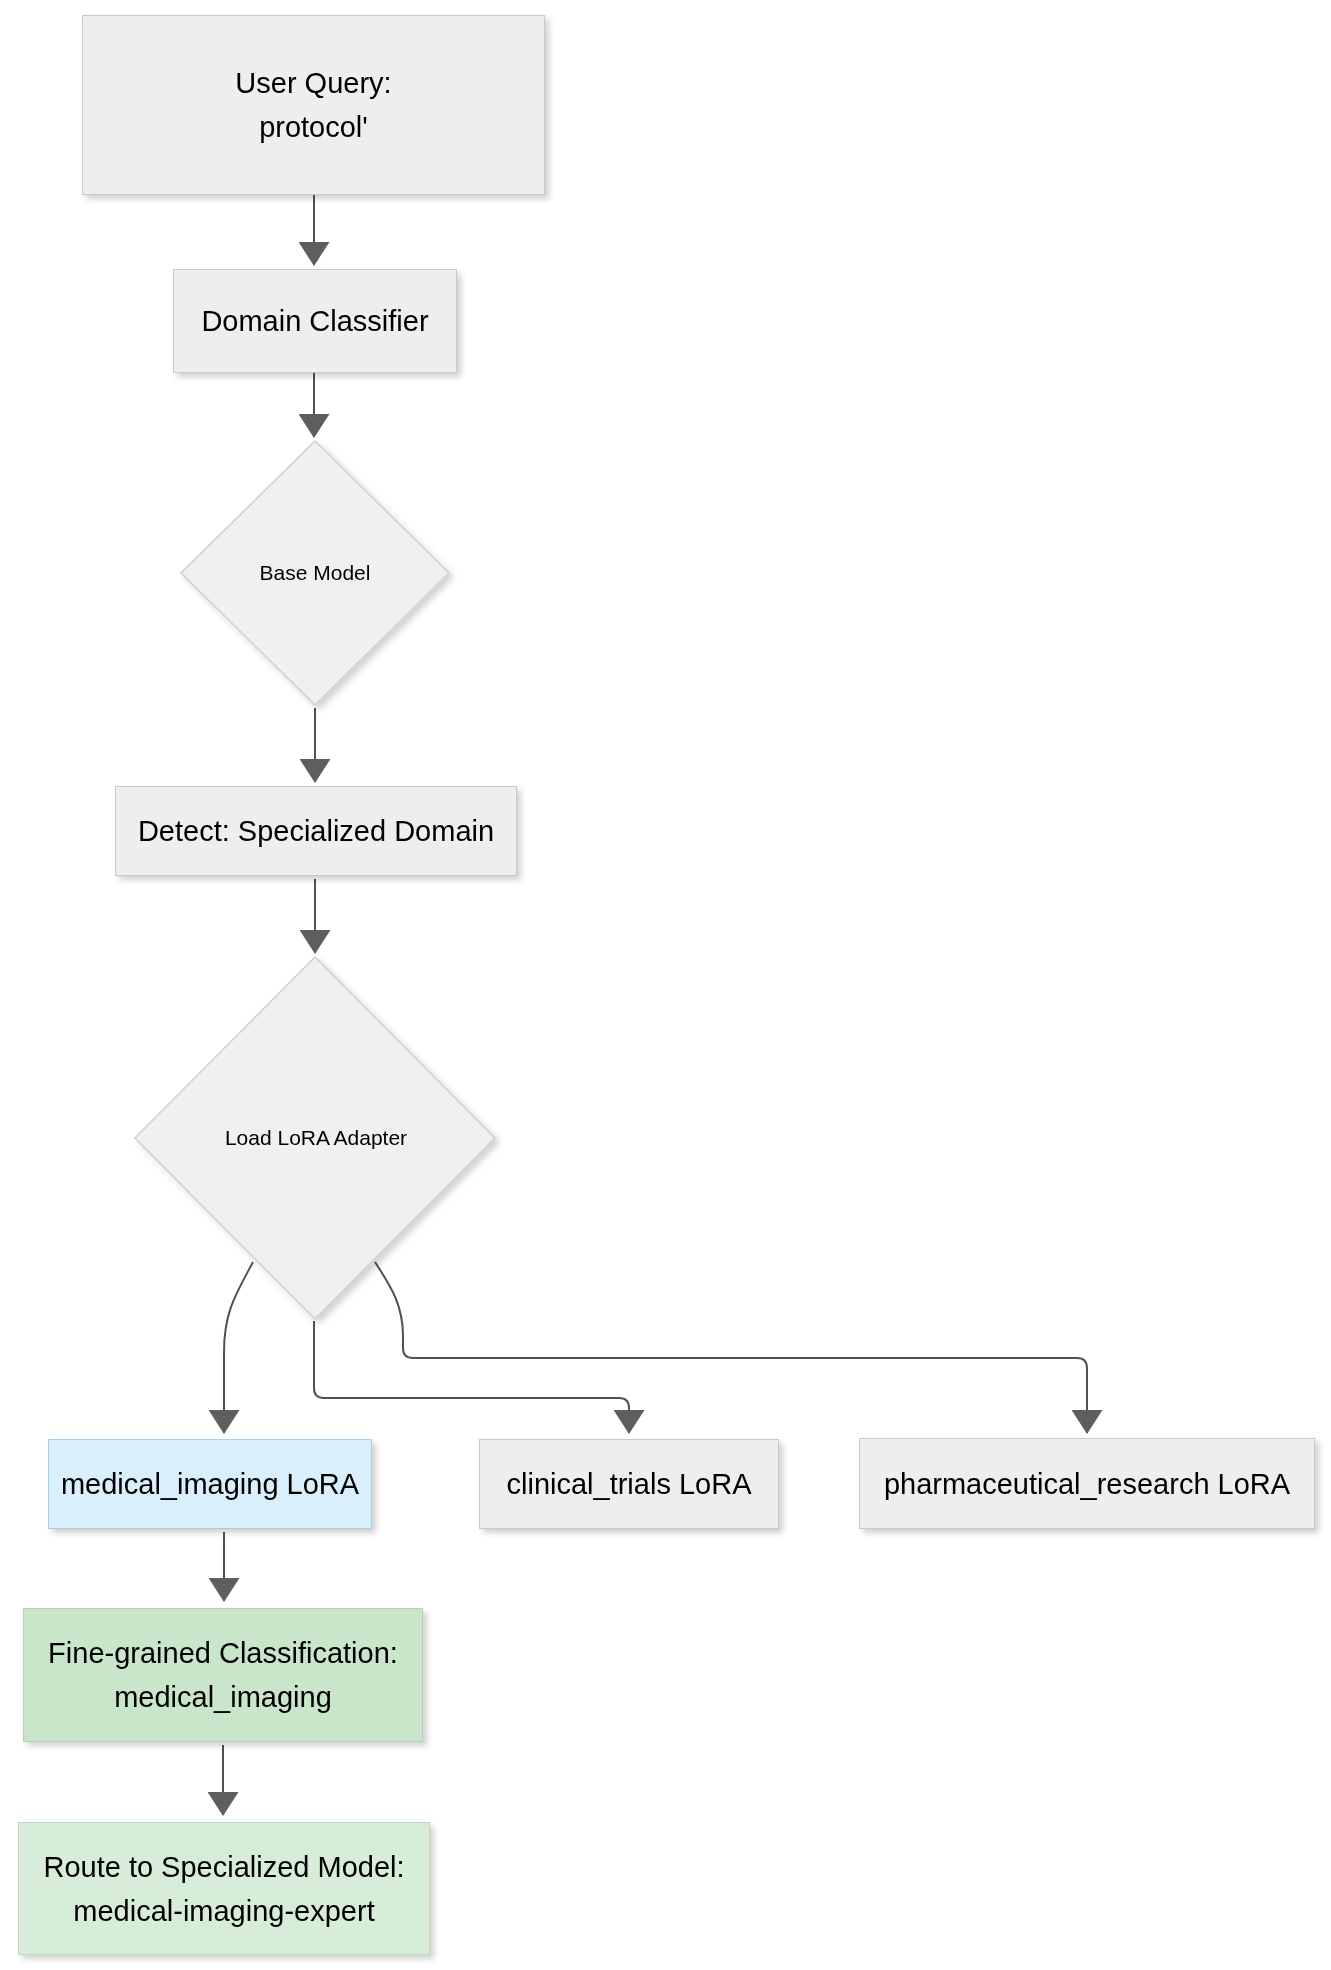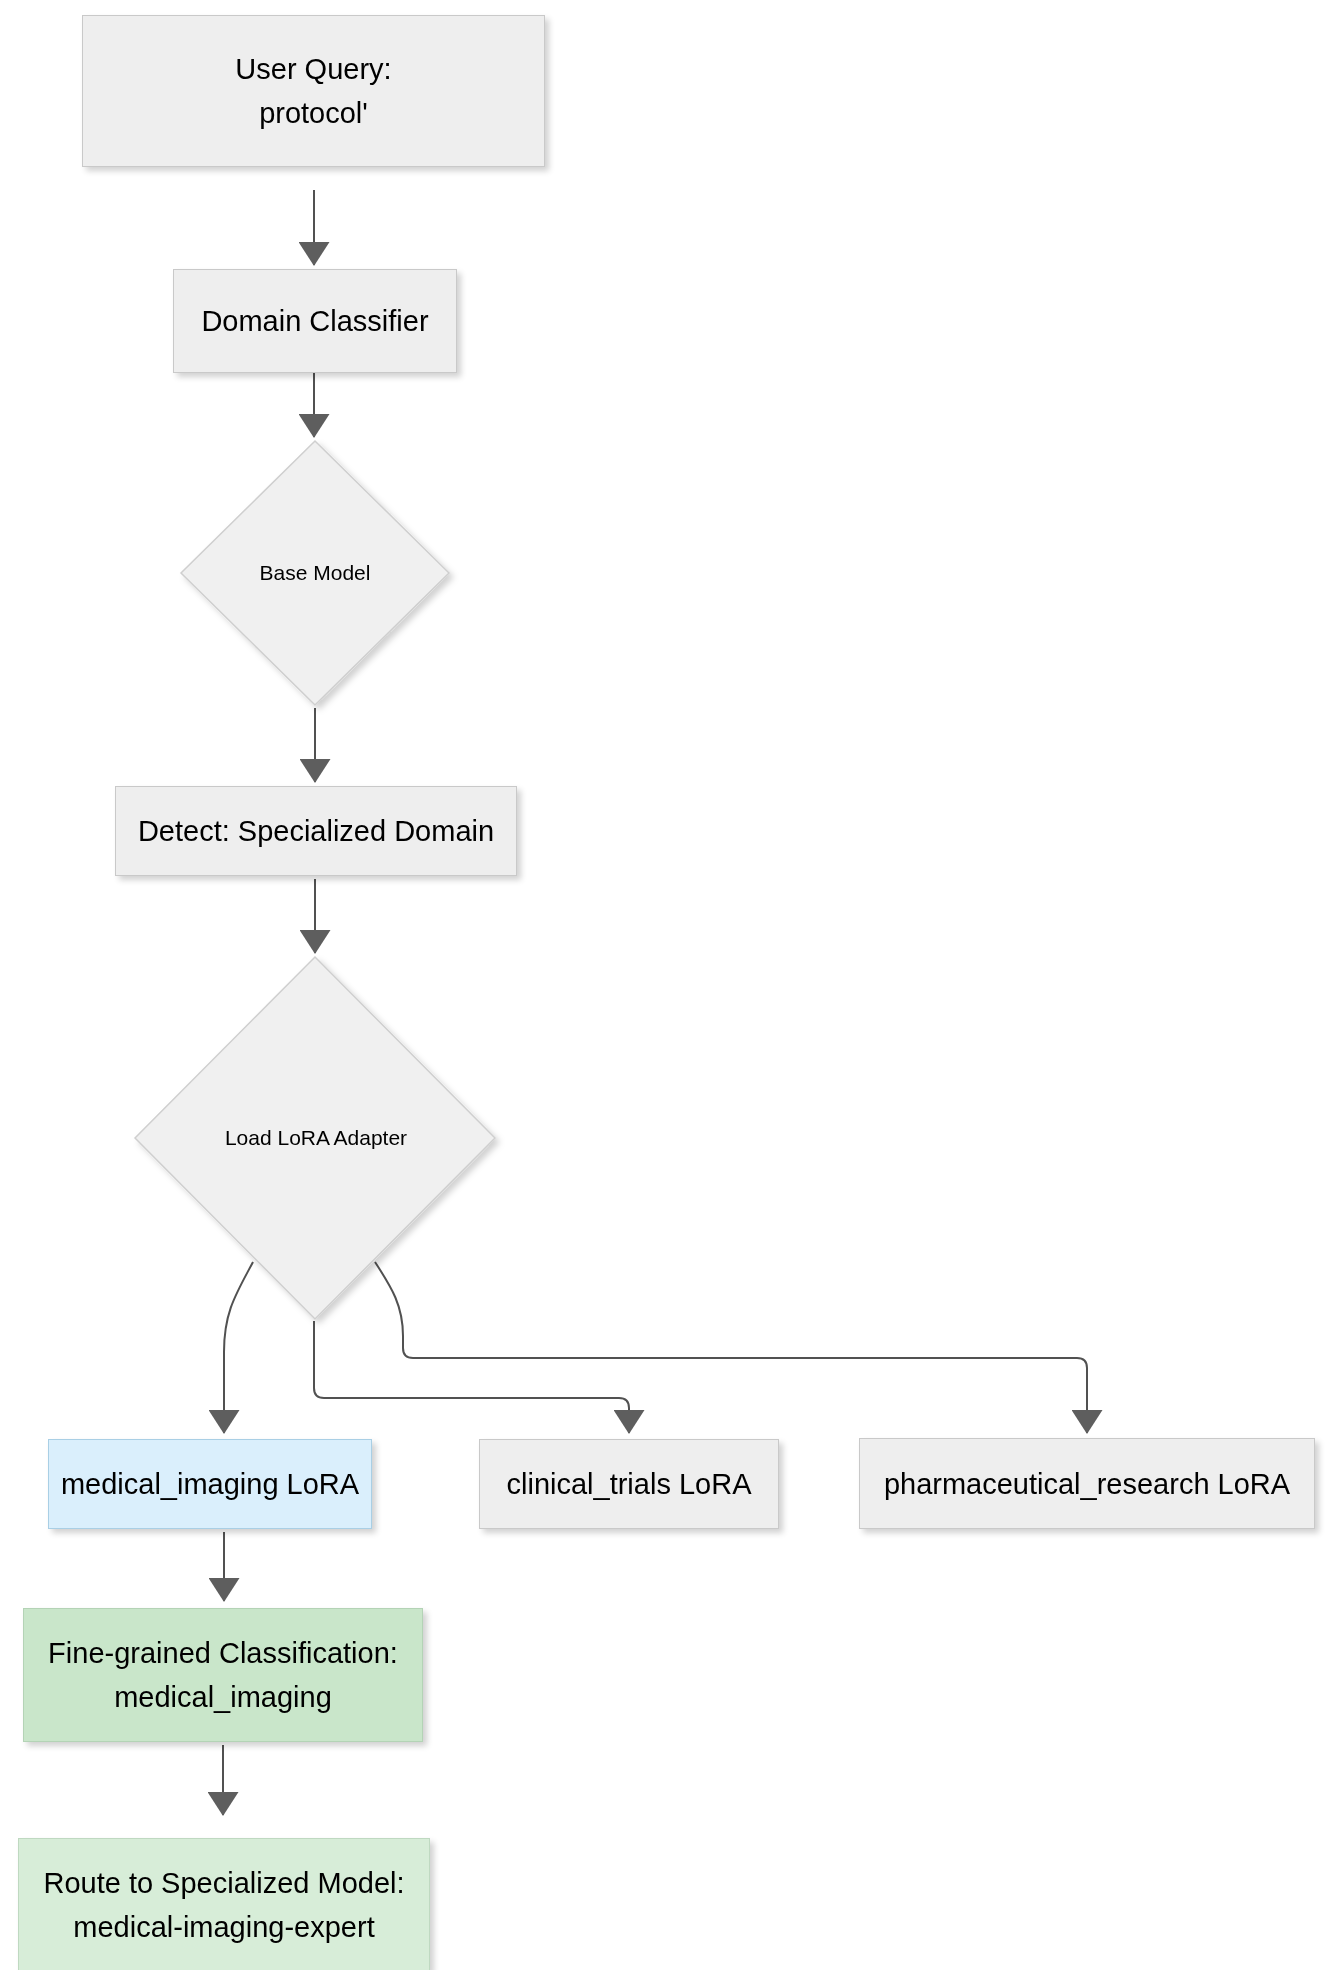--- a/index.html
+++ b/index.html
@@ -37,21 +37,20 @@
     background: #daeffc;
     border-color: #a9cfe5;
   }
   .green-a {
     background: #c9e6ca;
     border-color: #b4d3b6;
   }
   .green-b {
     background: #d7edd8;
     border-color: #bfd9c1;
-    margin-top: 16px;
   }
   .diamond-label {
     position: absolute;
     display: flex;
     align-items: center;
     justify-content: center;
     text-align: center;
     font-size: 21px;
     line-height: 44px;
     color: #000000;
@@ -89,21 +88,21 @@
     <path class="edge" d="M253,1262 C236,1294 224,1312 224,1352 L224,1433" marker-end="url(#arrow)"></path>
     <path class="edge" d="M314,1321 L314,1388 Q314,1398 324,1398 L619,1398 Q629,1398 629,1408 L629,1433" marker-end="url(#arrow)"></path>
     <path class="edge" d="M375,1262 C392,1288 403,1306 403,1336 L403,1348 Q403,1358 413,1358 L1077,1358 Q1087,1358 1087,1368 L1087,1433" marker-end="url(#arrow)"></path>
     <path class="edge" d="M224,1532 L224,1601" marker-end="url(#arrow)"></path>
     <path class="edge" d="M223,1745 L223,1815" marker-end="url(#arrow)"></path>
 
     <polygon class="diamond" points="315,441 449,573 315,705 181,573" filter="url(#ds)"></polygon>
     <polygon class="diamond" points="315,957 495,1138 315,1319 135,1138" filter="url(#ds)"></polygon>
   </svg>
 
-  <div class="node rect" style="left:82px; top:15px; width:463px; height:152px;">
+  <div class="node rect" style="left:82px; top:15px; width:463px; height:180px;">
     <div>User Query:</div>
     <div>protocol'</div>
   </div>
 
   <div class="node rect" style="left:173px; top:269px; width:284px; height:104px;">
     <div>Domain Classifier</div>
   </div>
 
   <div class="diamond-label" style="left:181px; top:551px; width:268px; height:44px;">Base Model</div>
 

